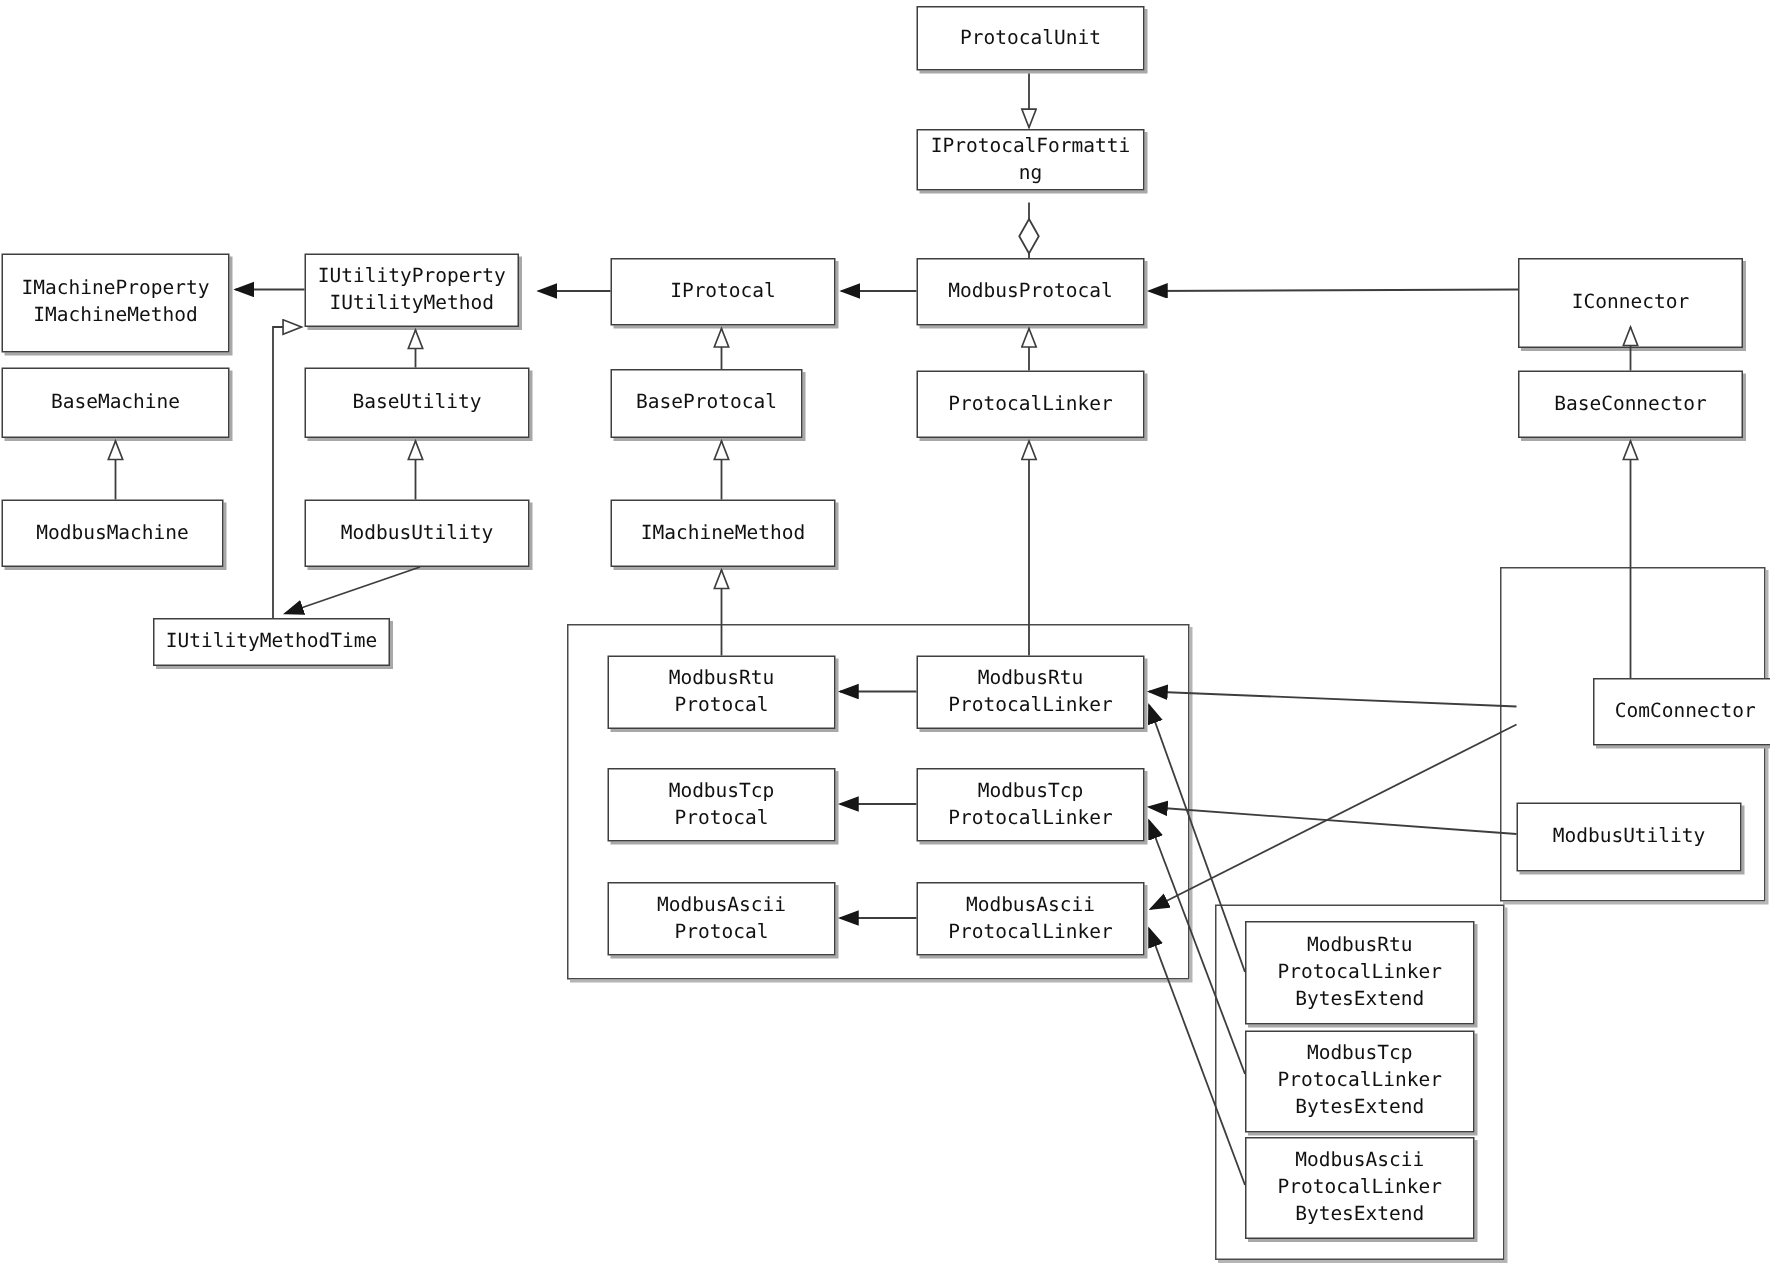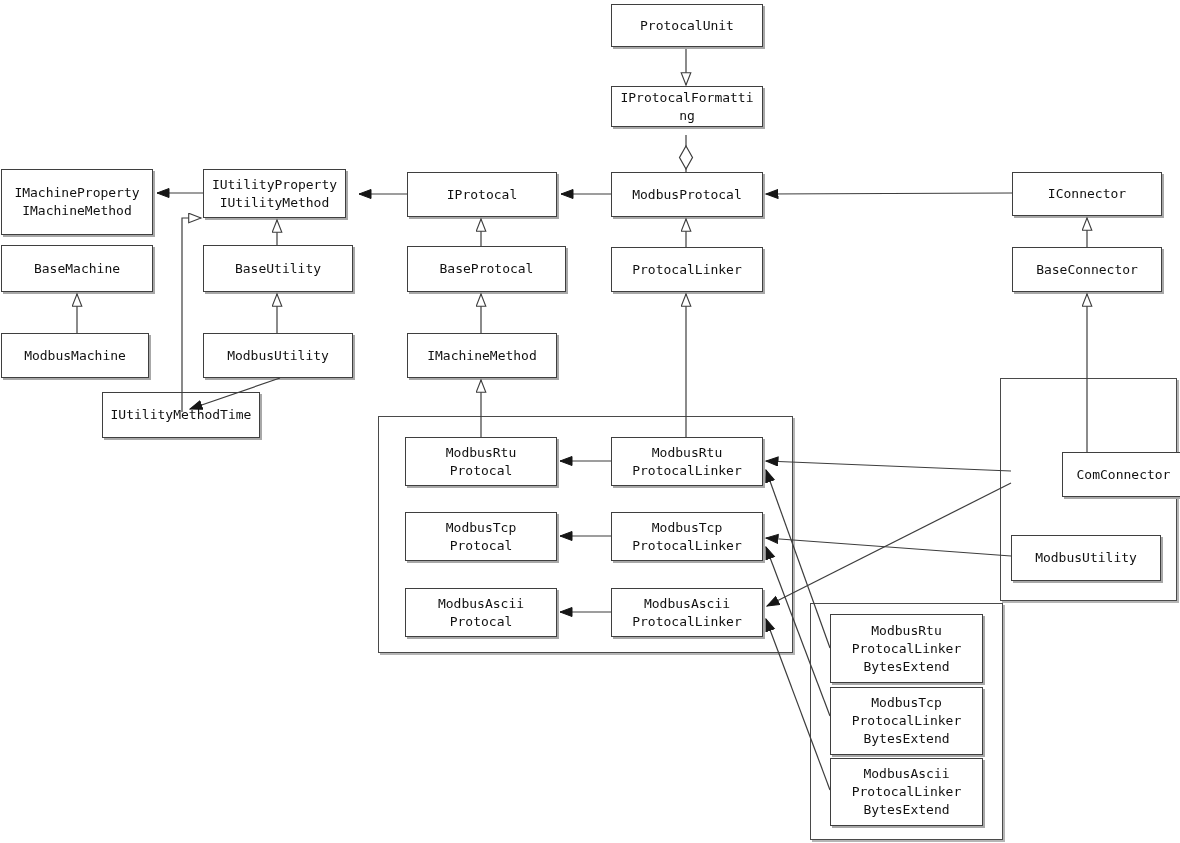--- a/index.html
+++ b/index.html
@@ -30,27 +30,27 @@
 
   <div class="node" style="left:1px;top:169px;width:152px;height:66px">IMachineProperty
 IMachineMethod</div>
   <div class="node" style="left:1px;top:245px;width:152px;height:47px">BaseMachine</div>
   <div class="node" style="left:1px;top:333px;width:148px;height:45px">ModbusMachine</div>
 
   <div class="node" style="left:203px;top:169px;width:143px;height:49px">IUtilityProperty
 IUtilityMethod</div>
   <div class="node" style="left:203px;top:333px;width:150px;height:45px">ModbusUtility</div>
   <div class="node" style="left:203px;top:245px;width:150px;height:47px">BaseUtility</div>
-  <div class="node" style="left:102px;top:392px;width:158px;height:46px">IUtilityMethodTime</div>
+  <div class="node" style="left:102px;top:412px;width:158px;height:32px">IUtilityMethodTime</div>
 
   <div class="node" style="left:407px;top:172px;width:150px;height:45px">IProtocal</div>
-  <div class="node" style="left:407px;top:246px;width:159px;height:46px">BaseProtocal</div>
+  <div class="node" style="left:407px;top:246px;width:128px;height:46px">BaseProtocal</div>
   <div class="node" style="left:407px;top:333px;width:150px;height:45px">IMachineMethod</div>
 
-  <div class="node" style="left:1012px;top:172px;width:150px;height:44px">IConnector</div>
+  <div class="node" style="left:1012px;top:172px;width:150px;height:60px">IConnector</div>
   <div class="node" style="left:1012px;top:247px;width:150px;height:45px">BaseConnector</div>
   <div class="node" style="left:1062px;top:452px;width:123px;height:45px">ComConnector</div>
   <div class="node" style="left:1011px;top:535px;width:150px;height:46px">ModbusUtility</div>
 
   <div class="node" style="left:405px;top:437px;width:152px;height:49px">ModbusRtu
 Protocal</div>
   <div class="node" style="left:611px;top:437px;width:152px;height:49px">ModbusRtu
 ProtocalLinker</div>
   <div class="node" style="left:405px;top:512px;width:152px;height:49px">ModbusTcp
 Protocal</div>

